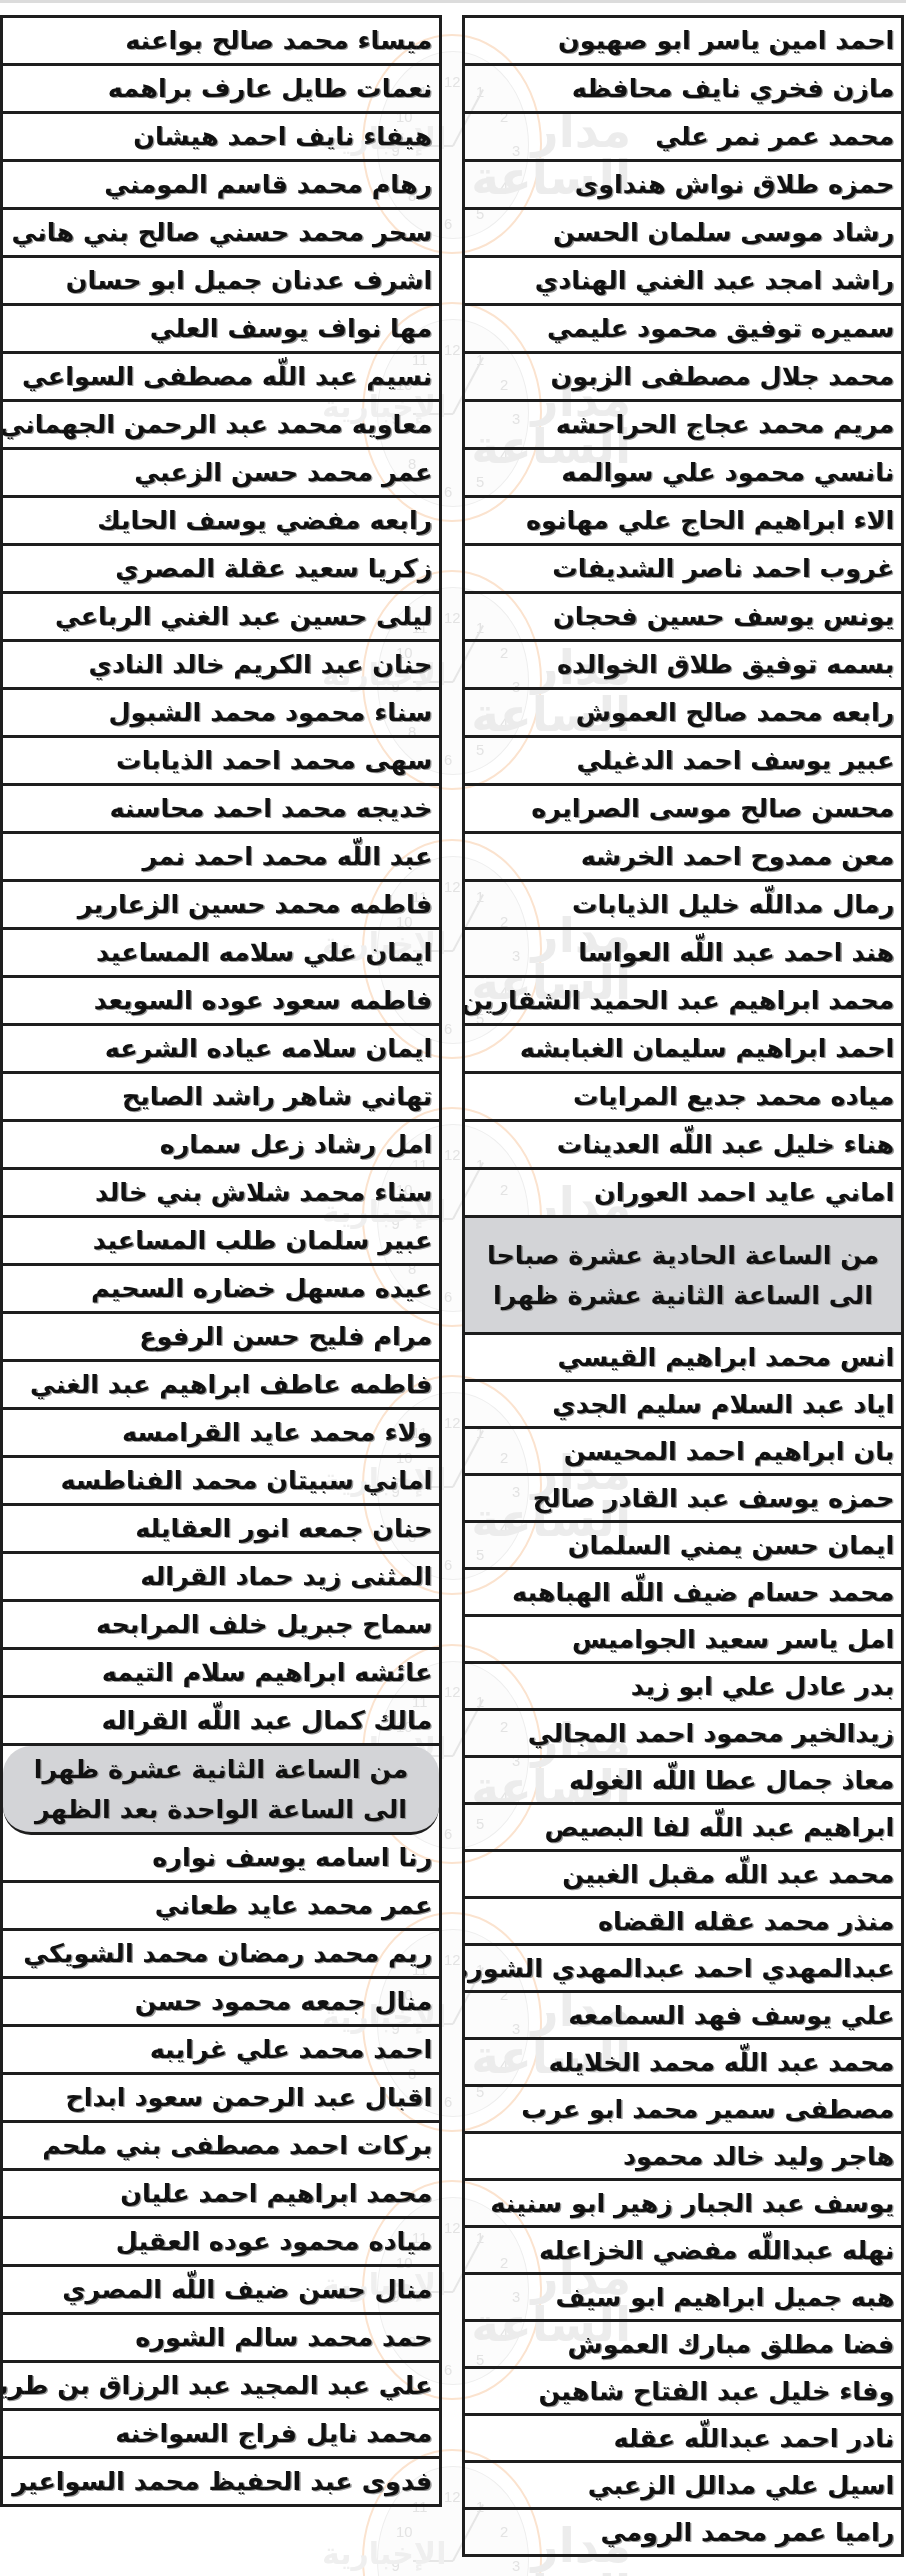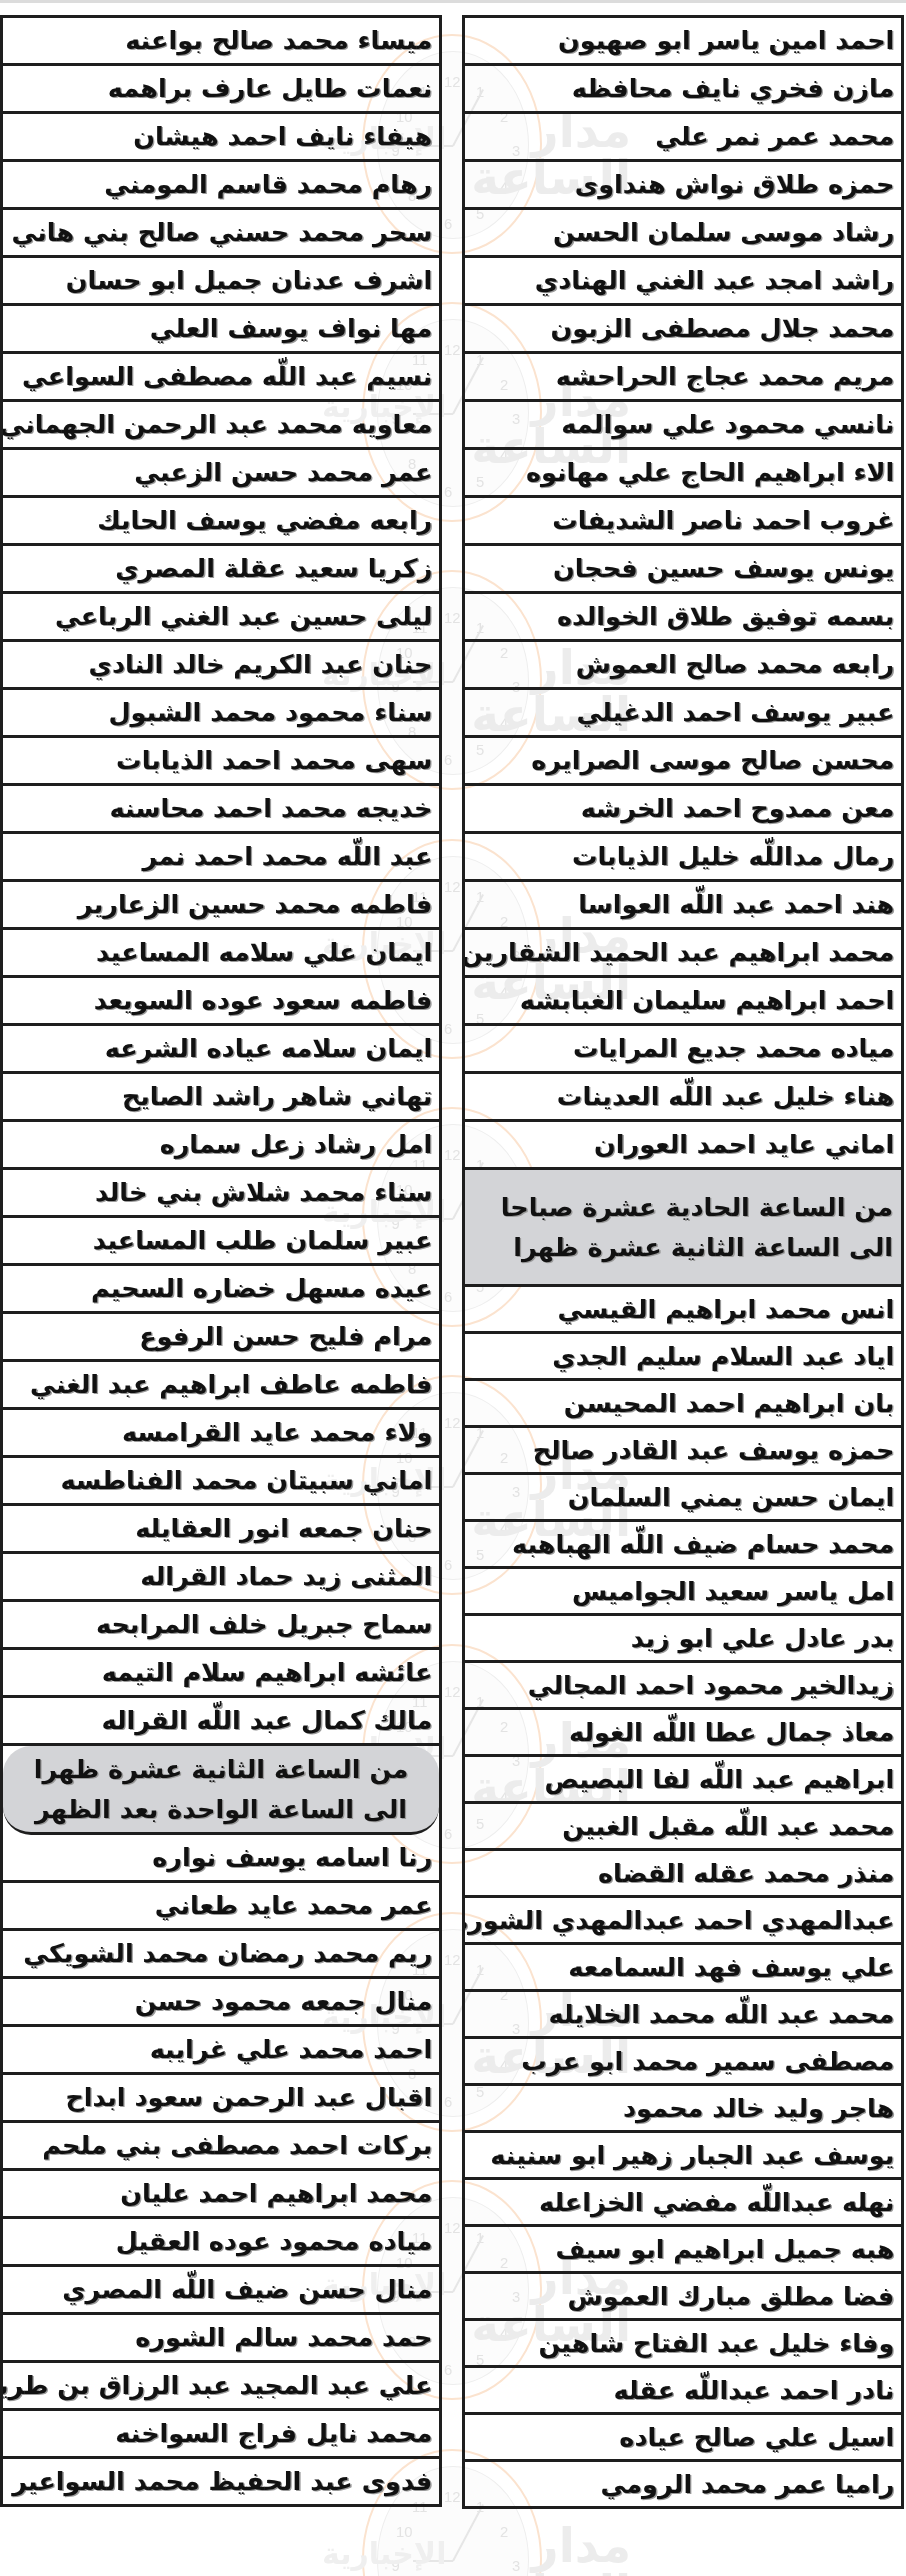--- a/index.html
+++ b/index.html
@@ -22,21 +22,21 @@
   .col.right { left: 462px; width: 442px; }
   .row {
     box-sizing: border-box; border-bottom: 3.4px solid #1e1e1e; display: flex; align-items: center;
     justify-content: flex-start; direction: rtl; padding: 0 6.7px 0 5.4px; overflow: hidden; white-space: nowrap;
   }
   .row .name {
     font-family: "DejaVu Sans", sans-serif; font-weight: bold; font-size: 25.5px; color: #111111;
     text-shadow: 1.3px 1.3px 0 #9a9a9a; letter-spacing: -0.3px;
   }
   .col.left .row { height: 48px; }
-  .col.right .row { height: 48px; text-align: right; }
+  .col.right .row { height: 48px; }
   .col.right .row.after { height: 47px; }
   .row.header {
     background: #d3d4d7; justify-content: center; white-space: normal; text-align: center; padding: 0 8px;
   }
   .row.header .name { font-size: 25.5px; line-height: 40px; }
   .col.left .row.header { height: 89px; border-radius: 28px; }
   .col.right .row.header { height: 117px; }
 </style>
 </head>
 <body>
@@ -245,20 +245,23 @@
     <div class="row">
       <span class="name">حمزه طلاق نواش هنداوى</span>
     </div>
     <div class="row">
       <span class="name">رشاد موسى سلمان الحسن</span>
     </div>
     <div class="row">
       <span class="name">راشد امجد عبد الغني الهنادي</span>
     </div>
     <div class="row">
+      <span class="name">سميره توفيق محمود عليمي</span>
+    </div>
+    <div class="row">
       <span class="name">محمد جلال مصطفى الزبون</span>
     </div>
     <div class="row">
       <span class="name">مريم محمد عجاج الحراحشه</span>
     </div>
     <div class="row">
       <span class="name">نانسي محمود علي سوالمه</span>
     </div>
     <div class="row">
       <span class="name">الاء ابراهيم الحاج علي مهانوه</span>
@@ -374,21 +377,21 @@
     <div class="row after">
       <span class="name">فضا مطلق مبارك العموش</span>
     </div>
     <div class="row after">
       <span class="name">وفاء خليل عبد الفتاح شاهين</span>
     </div>
     <div class="row after">
       <span class="name">نادر احمد عبداللّه عقله</span>
     </div>
     <div class="row after">
-      <span class="name">اسيل علي صالح عياده</span>
+      <span class="name">اسيل علي مدالل الزعبي</span>
     </div>
     <div class="row after">
       <span class="name">راميا عمر محمد الرومي</span>
     </div>
   </div>
 <div class="col left" id="col-left">
     <div class="row">
       <span class="name">ميساء محمد صالح بواعنه</span>
     </div>
     <div class="row">

